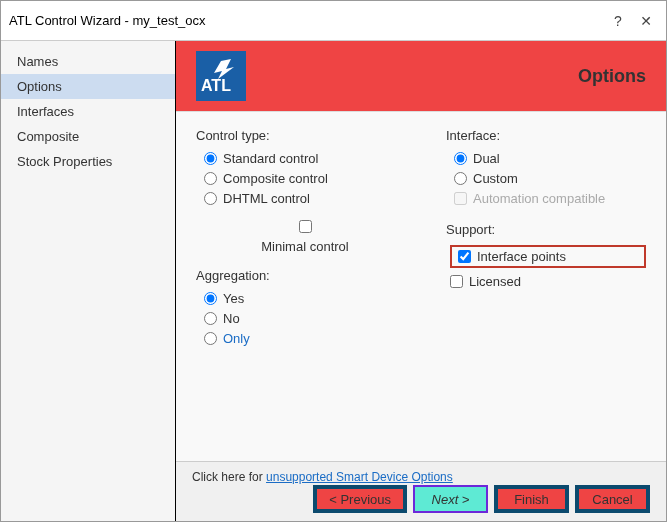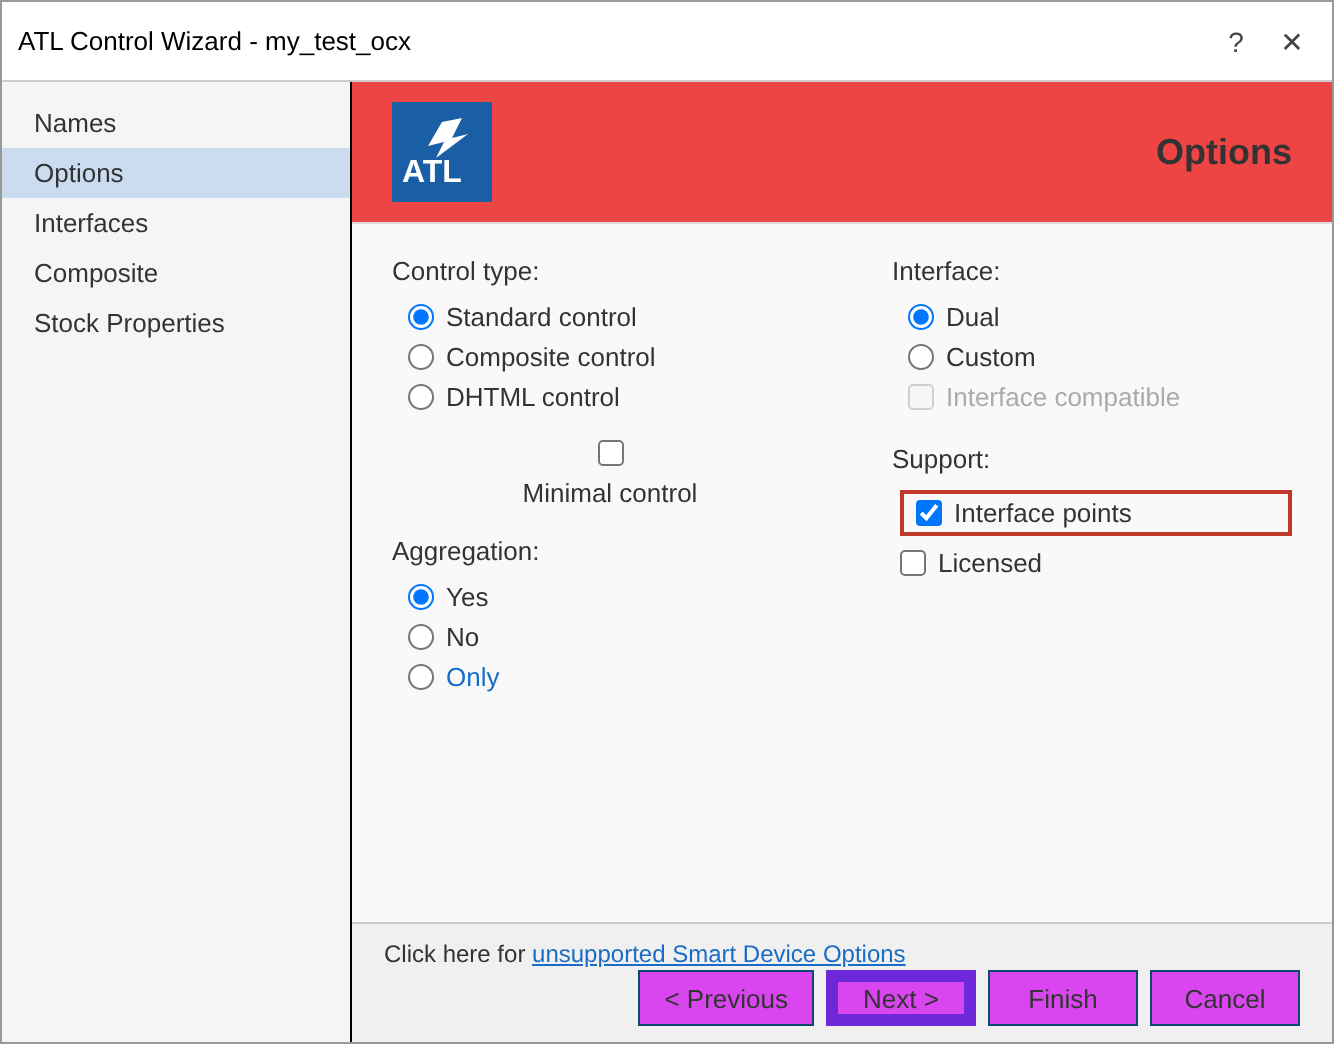--- a/index.html
+++ b/index.html
@@ -158,32 +158,33 @@
     }
     .footer-buttons {
       display: flex;
       justify-content: flex-end;
       gap: 6px;
     }
     .btn {
       min-width: 75px;
       height: 28px;
       padding: 0 12px;
-      border: 1px solid #0c4a6e;
-      background: #d946ef;
+      border: 4px solid #0c4a6e;
+      background: #ef4444;
       cursor: pointer;
       font-size: 13px;
       color: #333;
       display: flex;
       align-items: center;
       justify-content: center;
     }
     .btn.primary {
-      border: 6px solid #6d28d9;
-      background: #d946ef;
+      border: 2px solid #6d28d9;
+      background: #5eead4;
+      font-style: italic;
     }
     .btn:disabled {
       color: #aaa;
       cursor: default;
     }
   </style>
 </head>
 <body>
 
 <div class="window">
@@ -282,21 +283,21 @@
               <label class="radio-item">
                 <input type="radio" name="interface" checked="" style="">
                 <span>Dual</span>
               </label>
               <label class="radio-item">
                 <input type="radio" name="interface" style="">
                 <span>Custom</span>
               </label>
               <label class="checkbox-item">
                 <input type="checkbox" disabled="" style="">
-                <span class="disabled-label">Interface compatible</span>
+                <span class="disabled-label">Automation compatible</span>
               </label>
             </div>
           </div>
 
           <div>
             <div class="section-label">Support:</div>
             <div style="display:flex; flex-direction:column; gap:6px; margin-left:4px;">
               <label class="checkbox-item checkbox-highlight">
                 <input type="checkbox" checked="" style="">
                 <span>Interface points</span>

